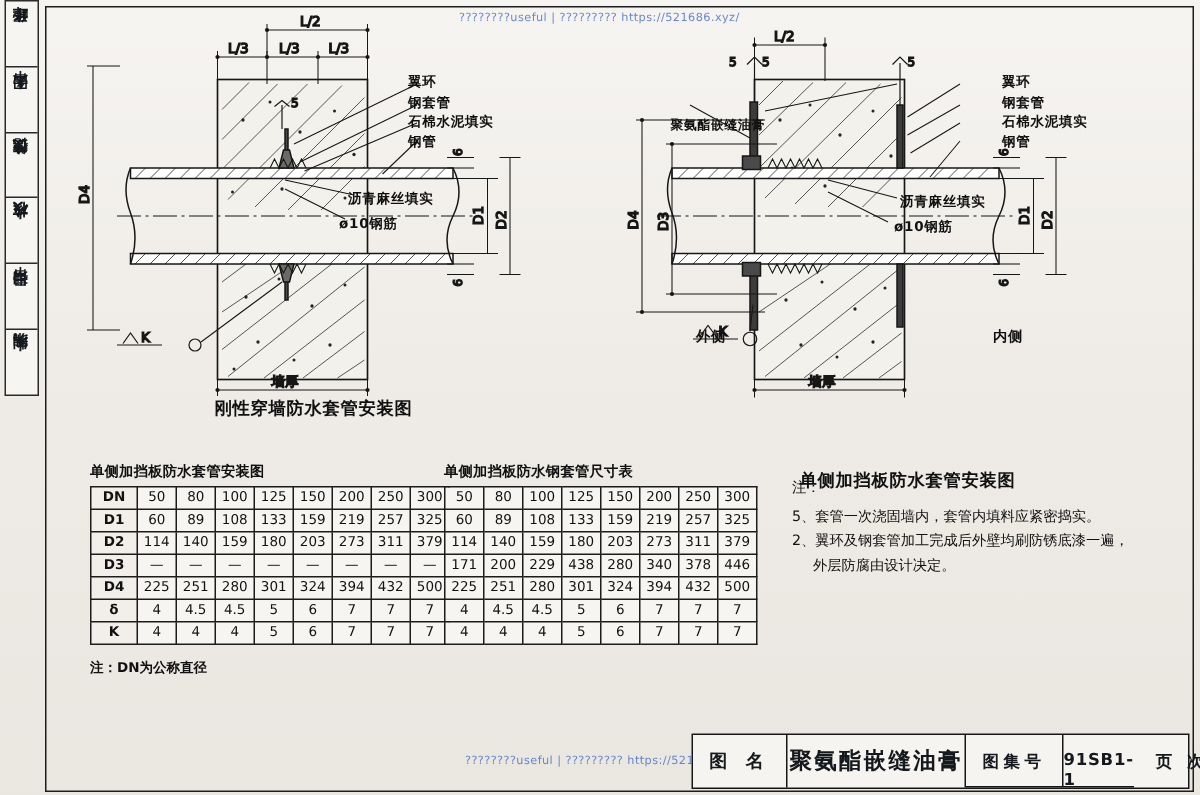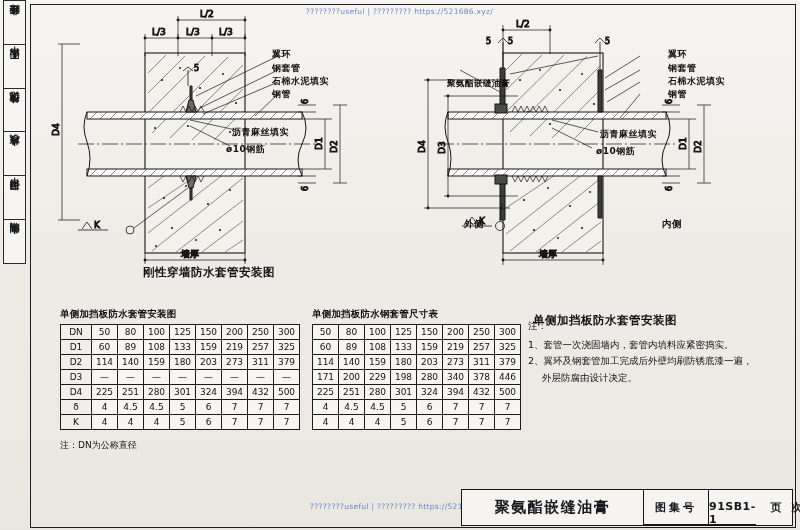--- a/index.html
+++ b/index.html
@@ -63,24 +63,24 @@
     font-family:"DejaVu Sans","Liberation Sans",sans-serif;
   }
   table.dim td{
     border:0.9px solid #1c1c1c;
     text-align:center;
     padding:0;
     height:14px;
     color:#111;
     background:#f7f5f2;
   }
-  table.dim td.hdr{width:30px;background:#f2efea;font-weight:normal;margin-left:38px;}
+  table.dim td.hdr{width:30px;background:#f2efea;font-weight:bold;margin-left:38px;}
   table.dim td.val{width:25px;}
   .tblnote{
-    font-size:9px;margin-top:9px;color:#111;white-space:nowrap;
+    font-size:9px;margin-top:9px;color:#111;white-space:nowrap;font-weight:bold;
   }
   
   .notes{
     position:absolute;left:528px;top:318px;width:250px;
     font-size:9.5px;line-height:1.75;color:#111;
   }
   .notes .nhead{margin-bottom:2px;}
   .notes .nline{white-space:nowrap;}
   .notes .nline.indent{padding-left:14px;}
   
@@ -647,21 +647,21 @@
           <td class="val">6</td>
           <td class="val">7</td>
           <td class="val">7</td>
           <td class="val">7</td>
         </tr>
       </tbody>
     </table>
     <div class="tblnote">注：DN为公称直径</div>
   </div>
 
-  <div class="tblwrap" style="left:312px;top:308px;">
+  <div class="tblwrap" style="left:296px;top:308px;">
     <div class="tbltitle">单侧加挡板防水钢套管尺寸表</div>
     <table class="dim">
       <tbody>
         <tr>
           <td class="val">50</td>
           <td class="val">80</td>
           <td class="val">100</td>
           <td class="val">125</td>
           <td class="val">150</td>
           <td class="val">200</td>
@@ -685,21 +685,21 @@
           <td class="val">180</td>
           <td class="val">203</td>
           <td class="val">273</td>
           <td class="val">311</td>
           <td class="val">379</td>
         </tr>
         <tr>
           <td class="val">171</td>
           <td class="val">200</td>
           <td class="val">229</td>
-          <td class="val">198</td>
+          <td class="val">438</td>
           <td class="val">280</td>
           <td class="val">340</td>
           <td class="val">378</td>
           <td class="val">446</td>
         </tr>
         <tr>
           <td class="val">225</td>
           <td class="val">251</td>
           <td class="val">280</td>
           <td class="val">301</td>
@@ -727,26 +727,27 @@
           <td class="val">7</td>
           <td class="val">7</td>
           <td class="val">7</td>
         </tr>
       </tbody>
     </table>
   </div>
 
   <div class="notes">
     <div class="nhead">注：</div>
-    <div class="nline">1、套管一次浇固墙内，套管内填料应紧密捣实。</div>
+    <div class="nline">5、套管一次浇固墙内，套管内填料应紧密捣实。</div>
     <div class="nline">2、翼环及钢套管加工完成后外壁均刷防锈底漆一遍，</div>
     <div class="nline indent">外层防腐由设计决定。</div>
   </div>
 
   <div class="titleblock">
+    <div class="tb-label">图 名</div>
     <div class="tb-name">聚氨酯嵌缝油膏</div>
     <div class="tb-right">
       <div class="tb-row">
         <div class="tb-key">图集号</div>
         <div class="tb-val">91SB1-1</div>
       </div>
       <div class="tb-row">
         <div class="tb-key">页 次</div>
         <div class="tb-val">330</div>
       </div>

